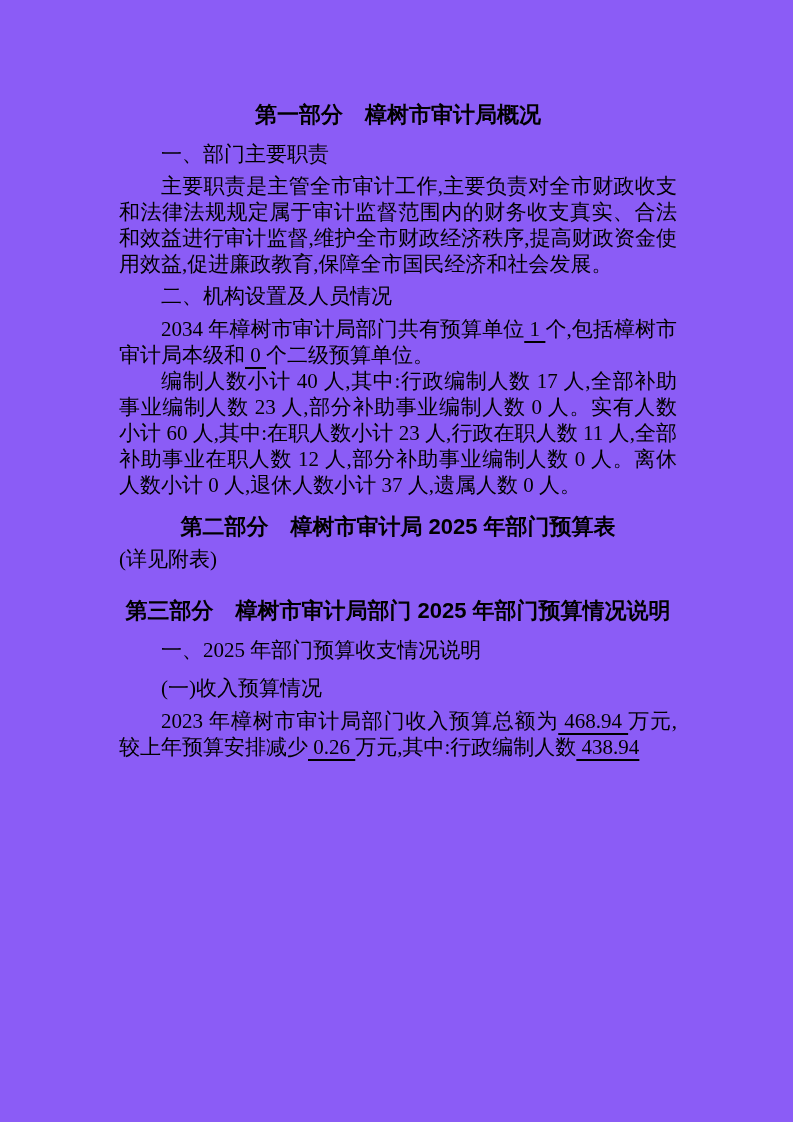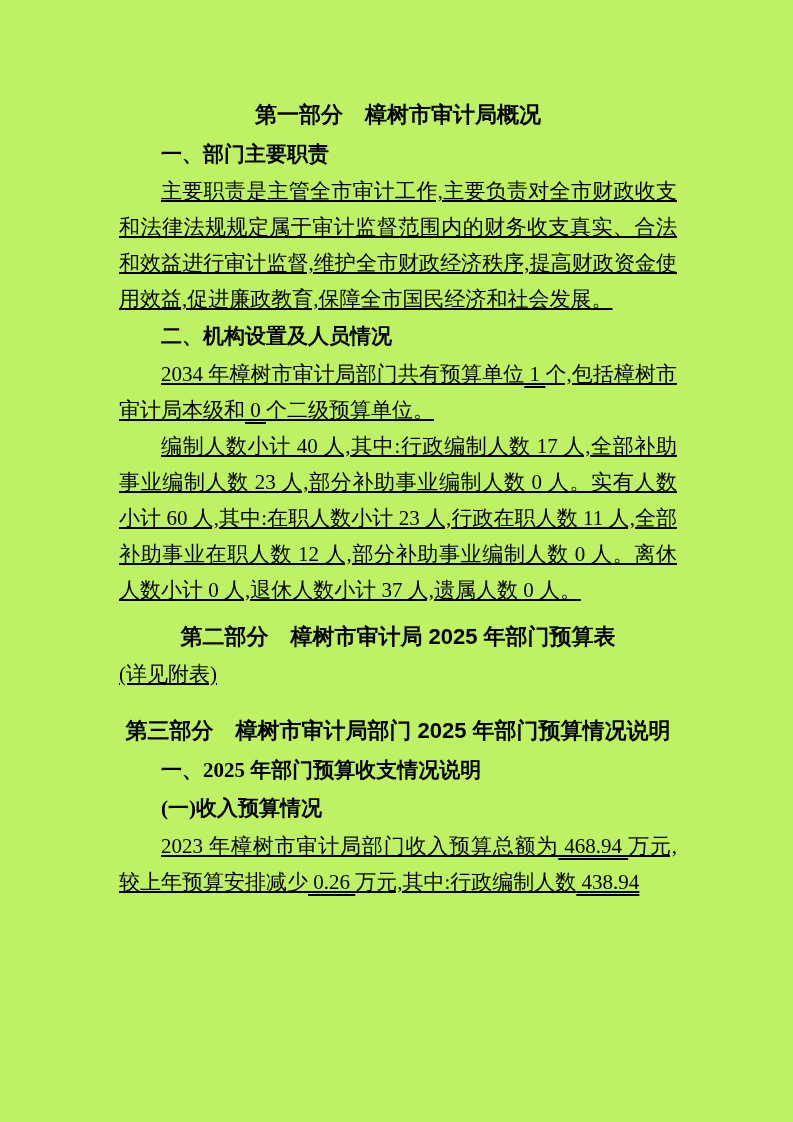--- a/index.html
+++ b/index.html
@@ -7,47 +7,46 @@
   body {
     width: 793px;
     height: 1122px;
     font-family: "Liberation Serif", "DejaVu Serif", serif;
     color: #000000;
   }
   .page {
     position: relative;
     width: 793px;
     height: 1122px;
-    background: #bef264;
+    background: #8b5cf6;
     padding: 96px 116px 0 119px;
     font-size: 21px;
     line-height: 38.5px;
     overflow: hidden;
   }
   .part-title {
     font-family: "Liberation Sans", "DejaVu Sans", sans-serif;
     font-size: 22px;
     font-weight: bold;
     text-align: center;
     line-height: 38.5px;
     white-space: nowrap;
   }
   .part-title.gap-before-part2 { margin-top: 10px; }
   .part-title.gap-before-part3 { margin-top: 20px; }
   .heading {
     font-size: 21px;
-    font-weight: bold;
+    font-weight: normal;
     text-indent: 2em;
     line-height: 38.5px;
   }
   p.body {
     text-align: justify;
     text-indent: 2em;
-    line-height: 36px;
-    text-decoration: underline;
+    line-height: 26px;
   }
   p.noindent { text-indent: 0; }
   .u {
     text-decoration: underline;
     text-underline-offset: 5px;
   }
 </style>
 </head>
 <body>
 

